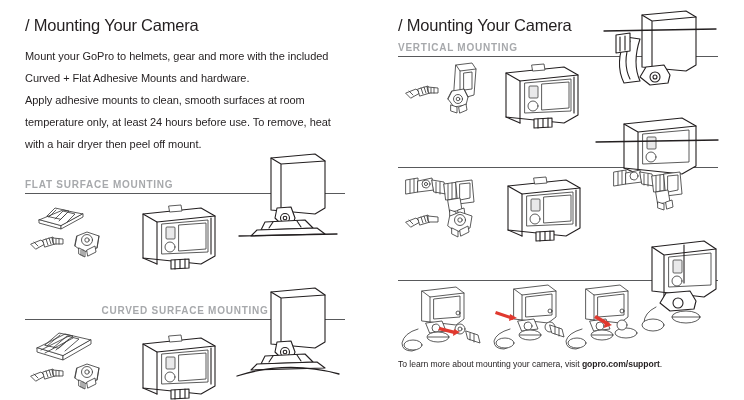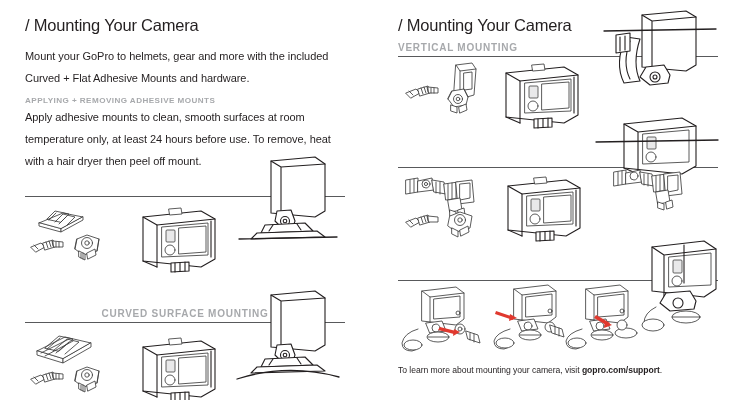--- a/index.html
+++ b/index.html
@@ -72,25 +72,25 @@
 <body>
 
 <div class="spread">
 
   <div class="page left">
 
     <div class="page-title">/ Mounting Your Camera</div>
 
     <div class="body-text" style="width:312px;">Mount your GoPro to helmets, gear and more with the included Curved + Flat Adhesive Mounts and hardware.</div>
 
-    <div class="sub-head">APPLYING + REMOVING ADHESIVE MOUNTS</div>
 
     <div class="body-text" style="width:312px;">Apply adhesive mounts to clean, smooth surfaces at room temperature only, at least 24 hours before use. To remove, heat with a hair dryer then peel off mount.</div>
 
     <div class="section" style="margin-top:24px;">
+      <div class="sec-head">FLAT SURFACE MOUNTING</div>
       <div class="rule"></div>
       <div class="illus-row">
         <svg class="art" width="320" height="88" viewBox="0 0 320 88">
 
           <g>
             <path class="fillw-t" d="M14 26 L38 16 L58 20 L36 32 Z"></path>
             <path class="fillw-t" d="M14 26 L14 29 L36 35 L36 32 Z"></path>
             <path class="fillw-t" d="M36 32 L36 35 L58 23 L58 20 Z"></path>
             <path class="ln-t" d="M22 22 L30 14 L44 17 L36 25 Z"></path>
             <path class="ln-t" d="M30 25 L38 17 L50 20 L42 28"></path>
@@ -423,19 +423,19 @@
             <path class="ln-t" d="M258 26 Q246 32 246 42 Q248 50 258 48"></path>
             <ellipse class="fillw-t" cx="255" cy="44" rx="11" ry="6"></ellipse>
             <ellipse class="fillw-t" cx="288" cy="36" rx="14" ry="6"></ellipse>
             <path class="ln-t" d="M274 36 L302 36"></path>
             <path class="ln" d="M286 -36 L286 2"></path>
           </g>
         </svg>
       </div>
     </div>
 
-    <div class="link-line" style="margin-top:8px;">
+    <div class="link-line" style="margin-top:2px;">
       <span>To learn more about mounting your camera, visit </span><b>gopro.com/support</b><span>.</span>
     </div>
 
   </div>
 
 </div>
 
 </body></html>

